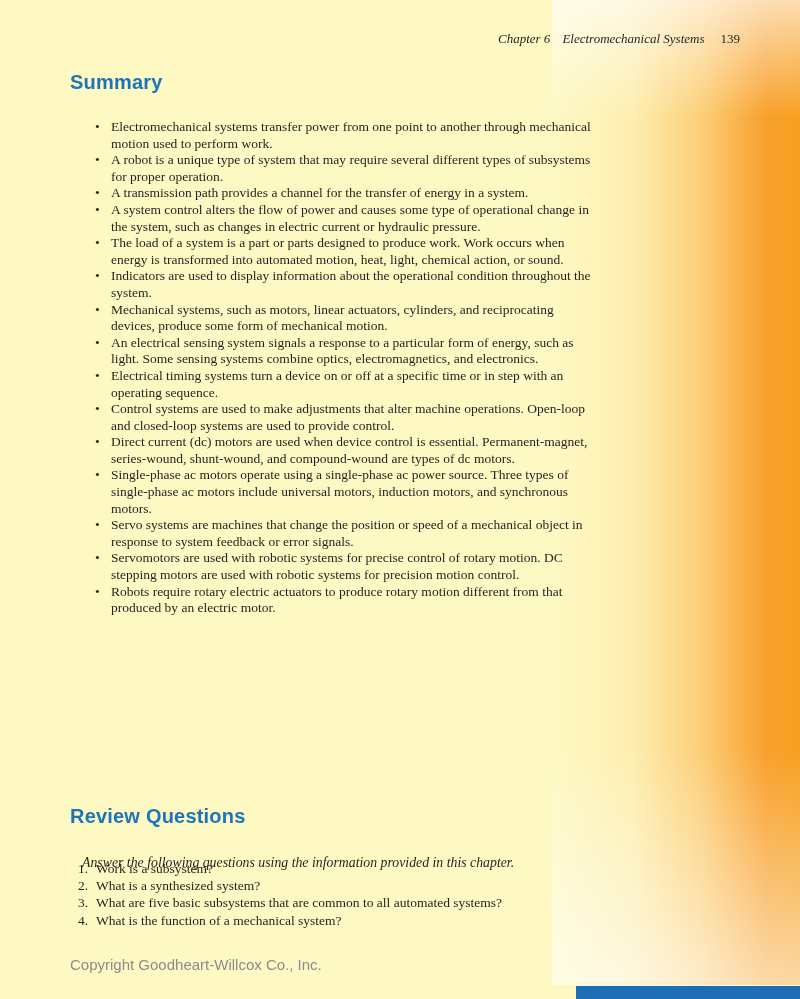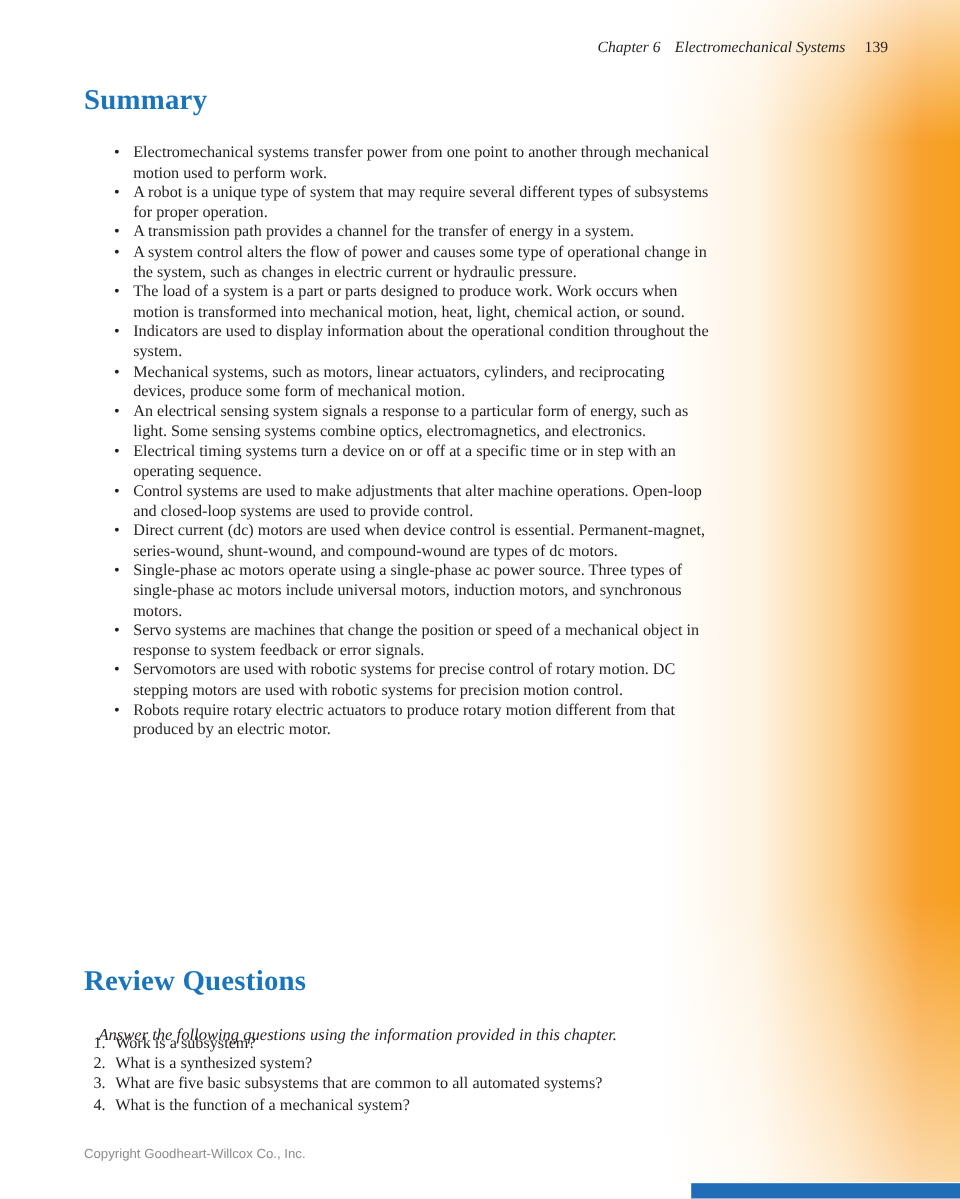--- a/index.html
+++ b/index.html
@@ -1,17 +1,17 @@
 <!DOCTYPE html>
 <html style="--heading-blue: #1b75bc; --accent-orange: #f7a01e; --bar-blue: #1e6db6;"><head>
 <meta charset="utf-8">
 <style>
   html,body{margin:0;padding:0;background:#e8e8e8;}
   .page{
-    position:relative;width:800px;height:999px;background:#ffffff;
+    position:relative;width:800px;height:999px;background:#fef9c3;
     font-family:"Liberation Serif",serif;color:#231f20;overflow:hidden;
     margin:0 auto;
   }
   
   .accent-band{
     position:absolute;top:0;right:0;width:248px;height:985px;z-index:0;
     background:
       linear-gradient(to bottom,
         rgba(255,255,255,0.65) 0%,
         rgba(255,255,255,0.0) 12%,
@@ -34,23 +34,23 @@
 
   .running-head{
     position:absolute;top:31px;right:60px;
     font-size:13px;font-style:italic;white-space:nowrap;
   }
   .running-head .chapter-label{margin-right:12px;}
   .running-head .page-num{font-style:normal;margin-left:16px;}
 
   h1.section-title{
     position:absolute;left:70px;margin:0;
-    font-family:Liberation Serif, serif;font-weight:bold;
+    font-family:Liberation Sans, sans-serif;font-weight:bold;
     color:var(--heading-blue,#1b75bc);
-    font-size:24px;line-height:1;letter-spacing:0.2px;
+    font-size:20px;line-height:1;letter-spacing:0.2px;
   }
   .summary-title{top:72px;}
   .review-title{top:806px;}
 
   ul.bullet-list{
     position:absolute;top:103px;left:70px;width:508px;
     margin:16px;padding:0;list-style:none;
   }
   ul.bullet-list li{
     position:relative;padding-left:25px;
@@ -73,21 +73,21 @@
     font-size:13.5px;line-height:17.2px;
   }
   ol.question-list li::before{
     content:counter(q) ".";
     position:absolute;left:0;width:18px;text-align:right;
   }
 
   .footer-copyright{
     position:absolute;left:70px;top:956px;
     font-family:"Liberation Sans",sans-serif;
-    font-size:11px;color:#8a8c8e;
+    font-size:15px;color:#8a8c8e;
   }
 </style>
 </head>
 <body>
 
 <div class="page">
 
   <div class="accent-band"></div>
   <div class="blue-bar"></div>
 
@@ -97,21 +97,21 @@
       <span class="chapter-label">Chapter 6</span><span class="chapter-title">Electromechanical Systems</span><span class="page-num">139</span>
     </div>
 
     <h1 class="section-title summary-title">Summary</h1>
 
     <ul class="bullet-list">
         <li>Electromechanical systems transfer power from one point to another through mechanical motion used to perform work.</li>
         <li>A robot is a unique type of system that may require several different types of subsystems for proper operation.</li>
         <li>A transmission path provides a channel for the transfer of energy in a system.</li>
         <li>A system control alters the flow of power and causes some type of operational change in the system, such as changes in electric current or hydraulic pressure.</li>
-        <li>The load of a system is a part or parts designed to produce work. Work occurs when motion is transformed into mechanical motion, heat, light, chemical action, or sound.</li>
+        <li>The load of a system is a part or parts designed to produce work. Work occurs when energy is transformed into automated motion, heat, light, chemical action, or sound.</li>
         <li>Indicators are used to display information about the operational condition throughout the system.</li>
         <li>Mechanical systems, such as motors, linear actuators, cylinders, and reciprocating devices, produce some form of mechanical motion.</li>
         <li>An electrical sensing system signals a response to a particular form of energy, such as light. Some sensing systems combine optics, electromagnetics, and electronics.</li>
         <li>Electrical timing systems turn a device on or off at a specific time or in step with an operating sequence.</li>
         <li>Control systems are used to make adjustments that alter machine operations. Open-loop and closed-loop systems are used to provide control.</li>
         <li>Direct current (dc) motors are used when device control is essential. Permanent-magnet, series-wound, shunt-wound, and compound-wound are types of dc motors.</li>
         <li>Single-phase ac motors operate using a single-phase ac power source. Three types of single-phase ac motors include universal motors, induction motors, and synchronous motors.</li>
         <li>Servo systems are machines that change the position or speed of a mechanical object in response to system feedback or error signals.</li>
         <li>Servomotors are used with robotic systems for precise control of rotary motion. DC stepping motors are used with robotic systems for precision motion control.</li>
         <li>Robots require rotary electric actuators to produce rotary motion different from that produced by an electric motor.</li>

